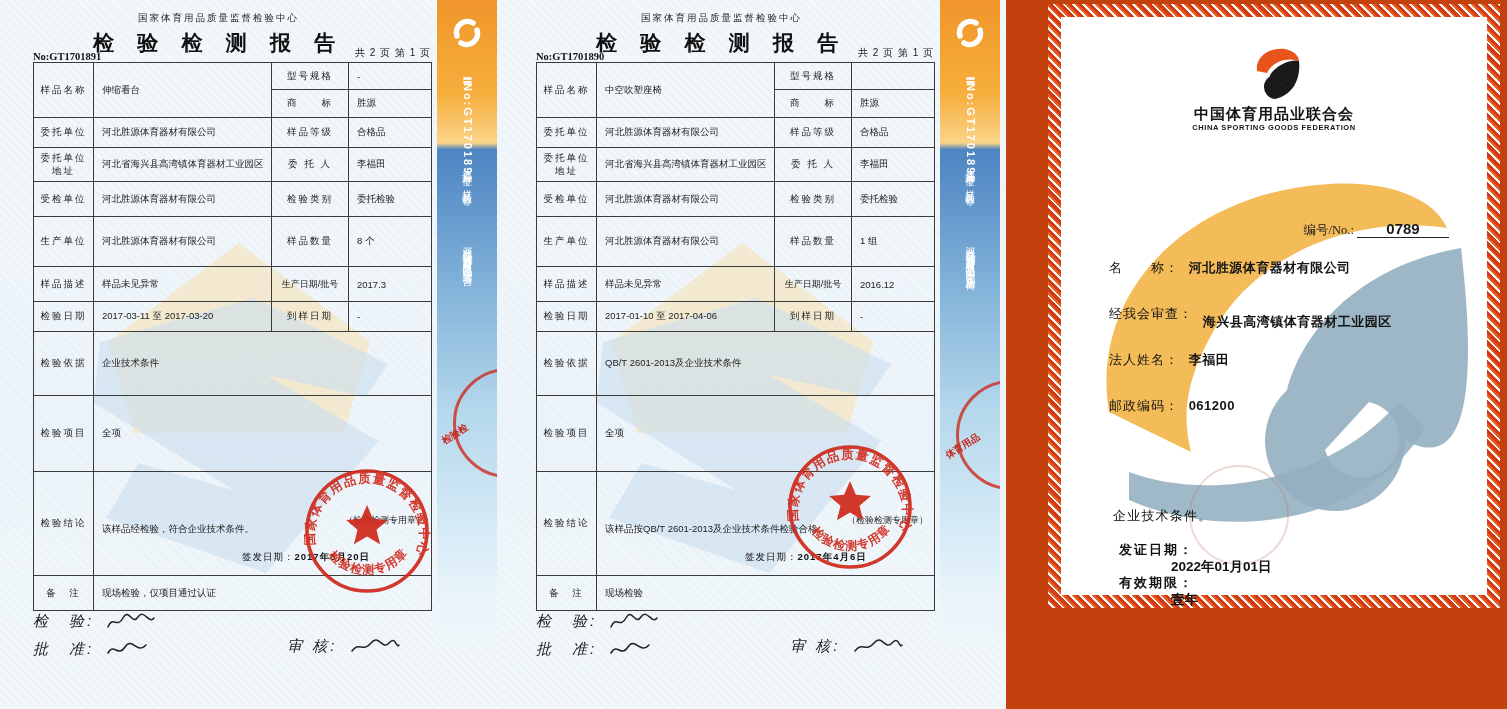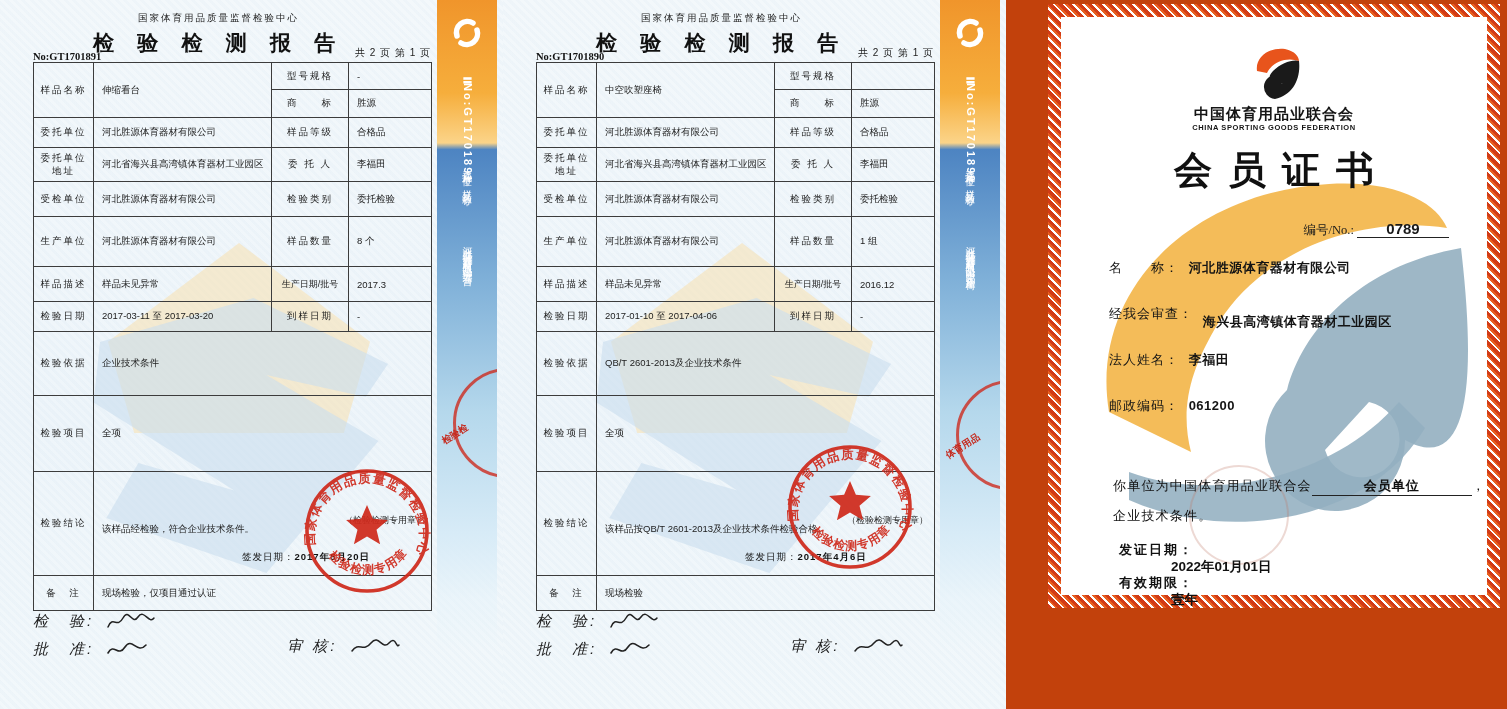--- a/index.html
+++ b/index.html
@@ -388,21 +388,20 @@
       <path d="M60,320 C140,350 260,330 330,250 L356,276 C300,370 160,392 60,348 Z" fill="#93afc0" opacity="0.88"></path>
     </svg>
     <div class="emboss"></div>
 
     <svg class="cert-logo" width="62" height="58" viewBox="0 0 62 58">
       <path d="M14,26 C12,12 26,2 42,4 C52,6 56,12 56,16 C44,12 30,16 24,28 Z" fill="#e8541c"></path>
       <path d="M56,16 C58,34 50,50 32,54 a12,12 0 1 1 2,-24 a5,5 0 1 0 6,8 C28,44 22,34 30,26 C38,18 50,14 56,16 Z" fill="#1a1a1a"></path>
     </svg>
     <div class="cert-org-cn">中国体育用品业联合会</div>
     <div class="cert-org-en">CHINA SPORTING GOODS FEDERATION</div>
-    <div class="cert-title">会员证书</div>
 
     <div class="cert-no">
       <span>编号/No.:</span>
       <span class="noval">0789</span>
     </div>
 
     <div class="cert-field" style="top:242px;">
       <span class="flab">名　　称：</span>
       <span class="fval">河北胜源体育器材有限公司</span>
     </div>
@@ -412,23 +411,20 @@
     </div>
     <div class="cert-field" style="top:334px;">
       <span class="flab">法人姓名：</span>
       <span class="fval">李福田</span>
     </div>
     <div class="cert-field" style="top:380px;">
       <span class="flab">邮政编码：</span>
       <span class="fval">061200</span>
     </div>
 
-    <div class="cert-body" style="top:460px;">
-      <span>你单位为中国体育用品业联合会</span><span class="member-line">会员单位</span><span>，</span>
-    </div>
     <div class="cert-body" style="top:490px;">企业技术条件。</div>
 
     <div class="cert-date-lab" style="top:524px;">发证日期：</div>
     <div class="cert-date-val" style="top:541px;">2022年01月01日</div>
     <div class="cert-date-lab" style="top:557px;">有效期限：</div>
     <div class="cert-date-val" style="top:574px;">壹年</div>
   </div>
 </div>
 
 </div>

